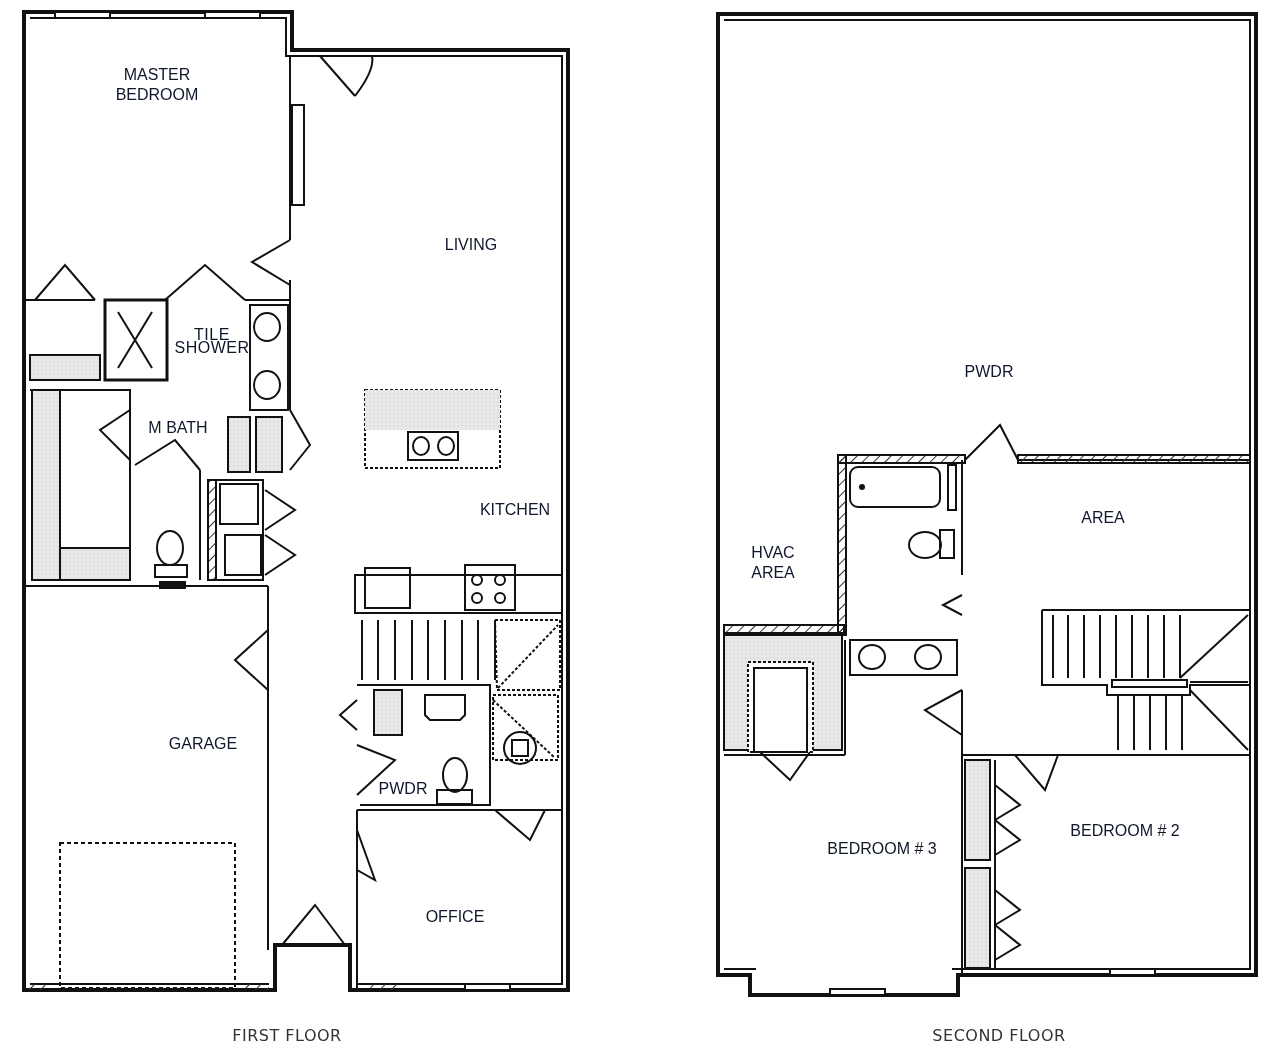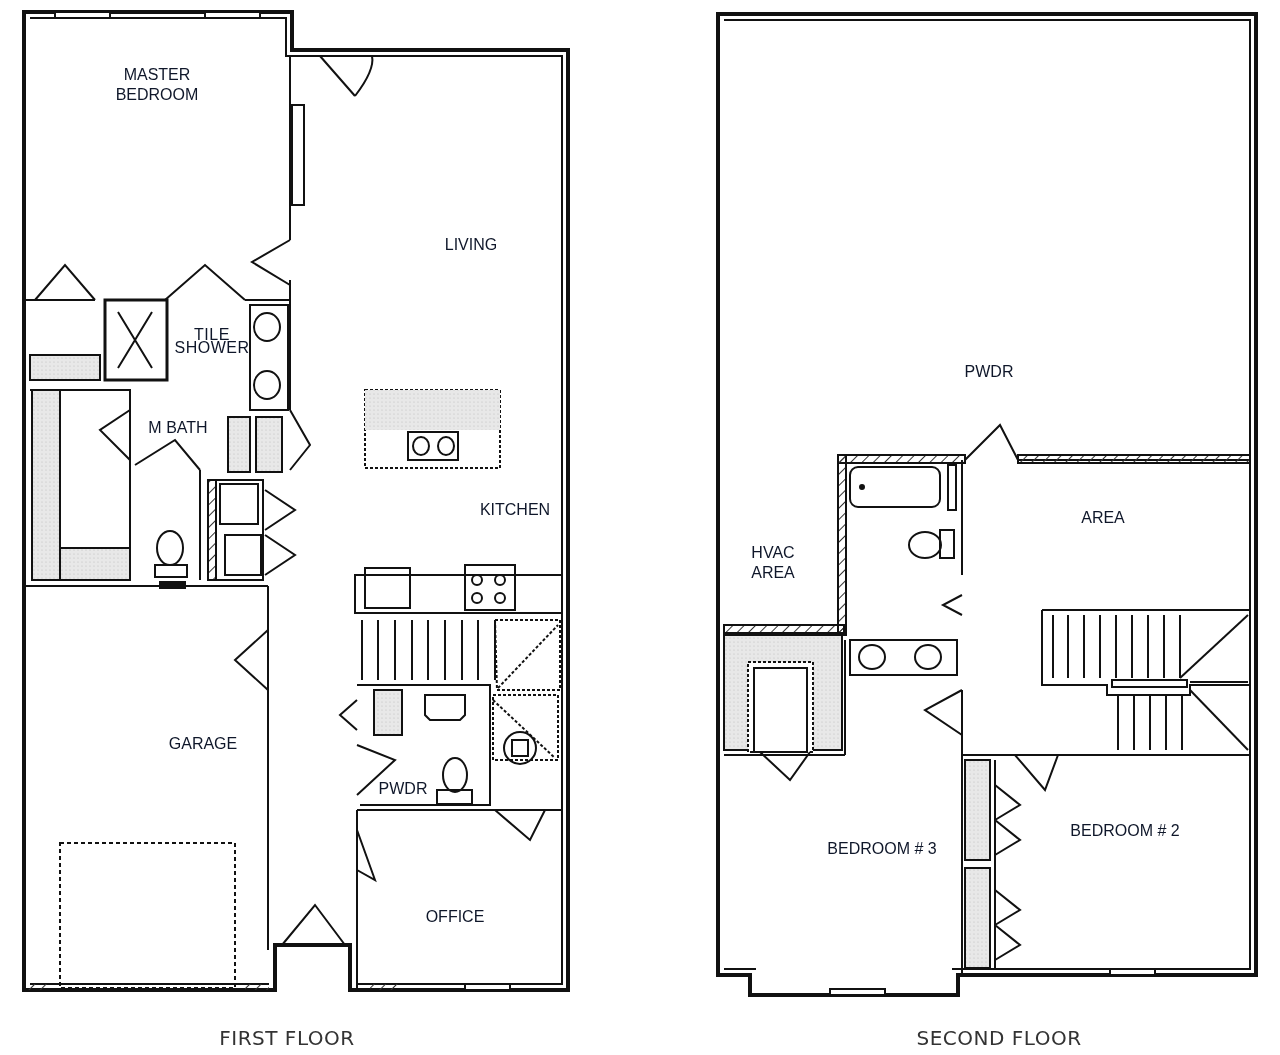--- a/index.html
+++ b/index.html
@@ -1,20 +1,20 @@
 <!DOCTYPE html>
 <html><head>
 <meta charset="utf-8">
 <style>
   html,body{margin:0;padding:0;background:#fff;}
   body{width:1280px;height:1055px;position:relative;overflow:hidden;font-family:"Liberation Sans",sans-serif;}
   svg.plan{position:absolute;left:0;top:0;}
   .lbl{position:absolute;font-family:"Liberation Sans",sans-serif;font-size:16px;color:#0f172a;line-height:20px;white-space:pre;text-align:center;transform:translateX(-50%);}
   .lbl.small{font-size:16px;line-height:13px;letter-spacing:.5px;}
-  .caption{position:absolute;top:1026px;font-family:"DejaVu Sans",sans-serif;font-size:20px;color:#333;letter-spacing:.5px;transform:translateX(-50%);}
+  .caption{position:absolute;top:1026px;font-family:"DejaVu Sans",sans-serif;font-size:16px;color:#333;letter-spacing:.5px;transform:translateX(-50%);}
 </style>
 </head>
 <body>
 
 <svg class="plan" width="1280" height="1055" viewBox="0 0 1280 1055" xmlns="http://www.w3.org/2000/svg">
   <defs>
     <pattern id="hatch" width="8" height="8" patternUnits="userSpaceOnUse" patternTransform="rotate(45)">
       <line x1="0" y1="0" x2="0" y2="8" stroke="#333" stroke-width="2"></line>
     </pattern>
     <pattern id="dots" width="4" height="4" patternUnits="userSpaceOnUse">

